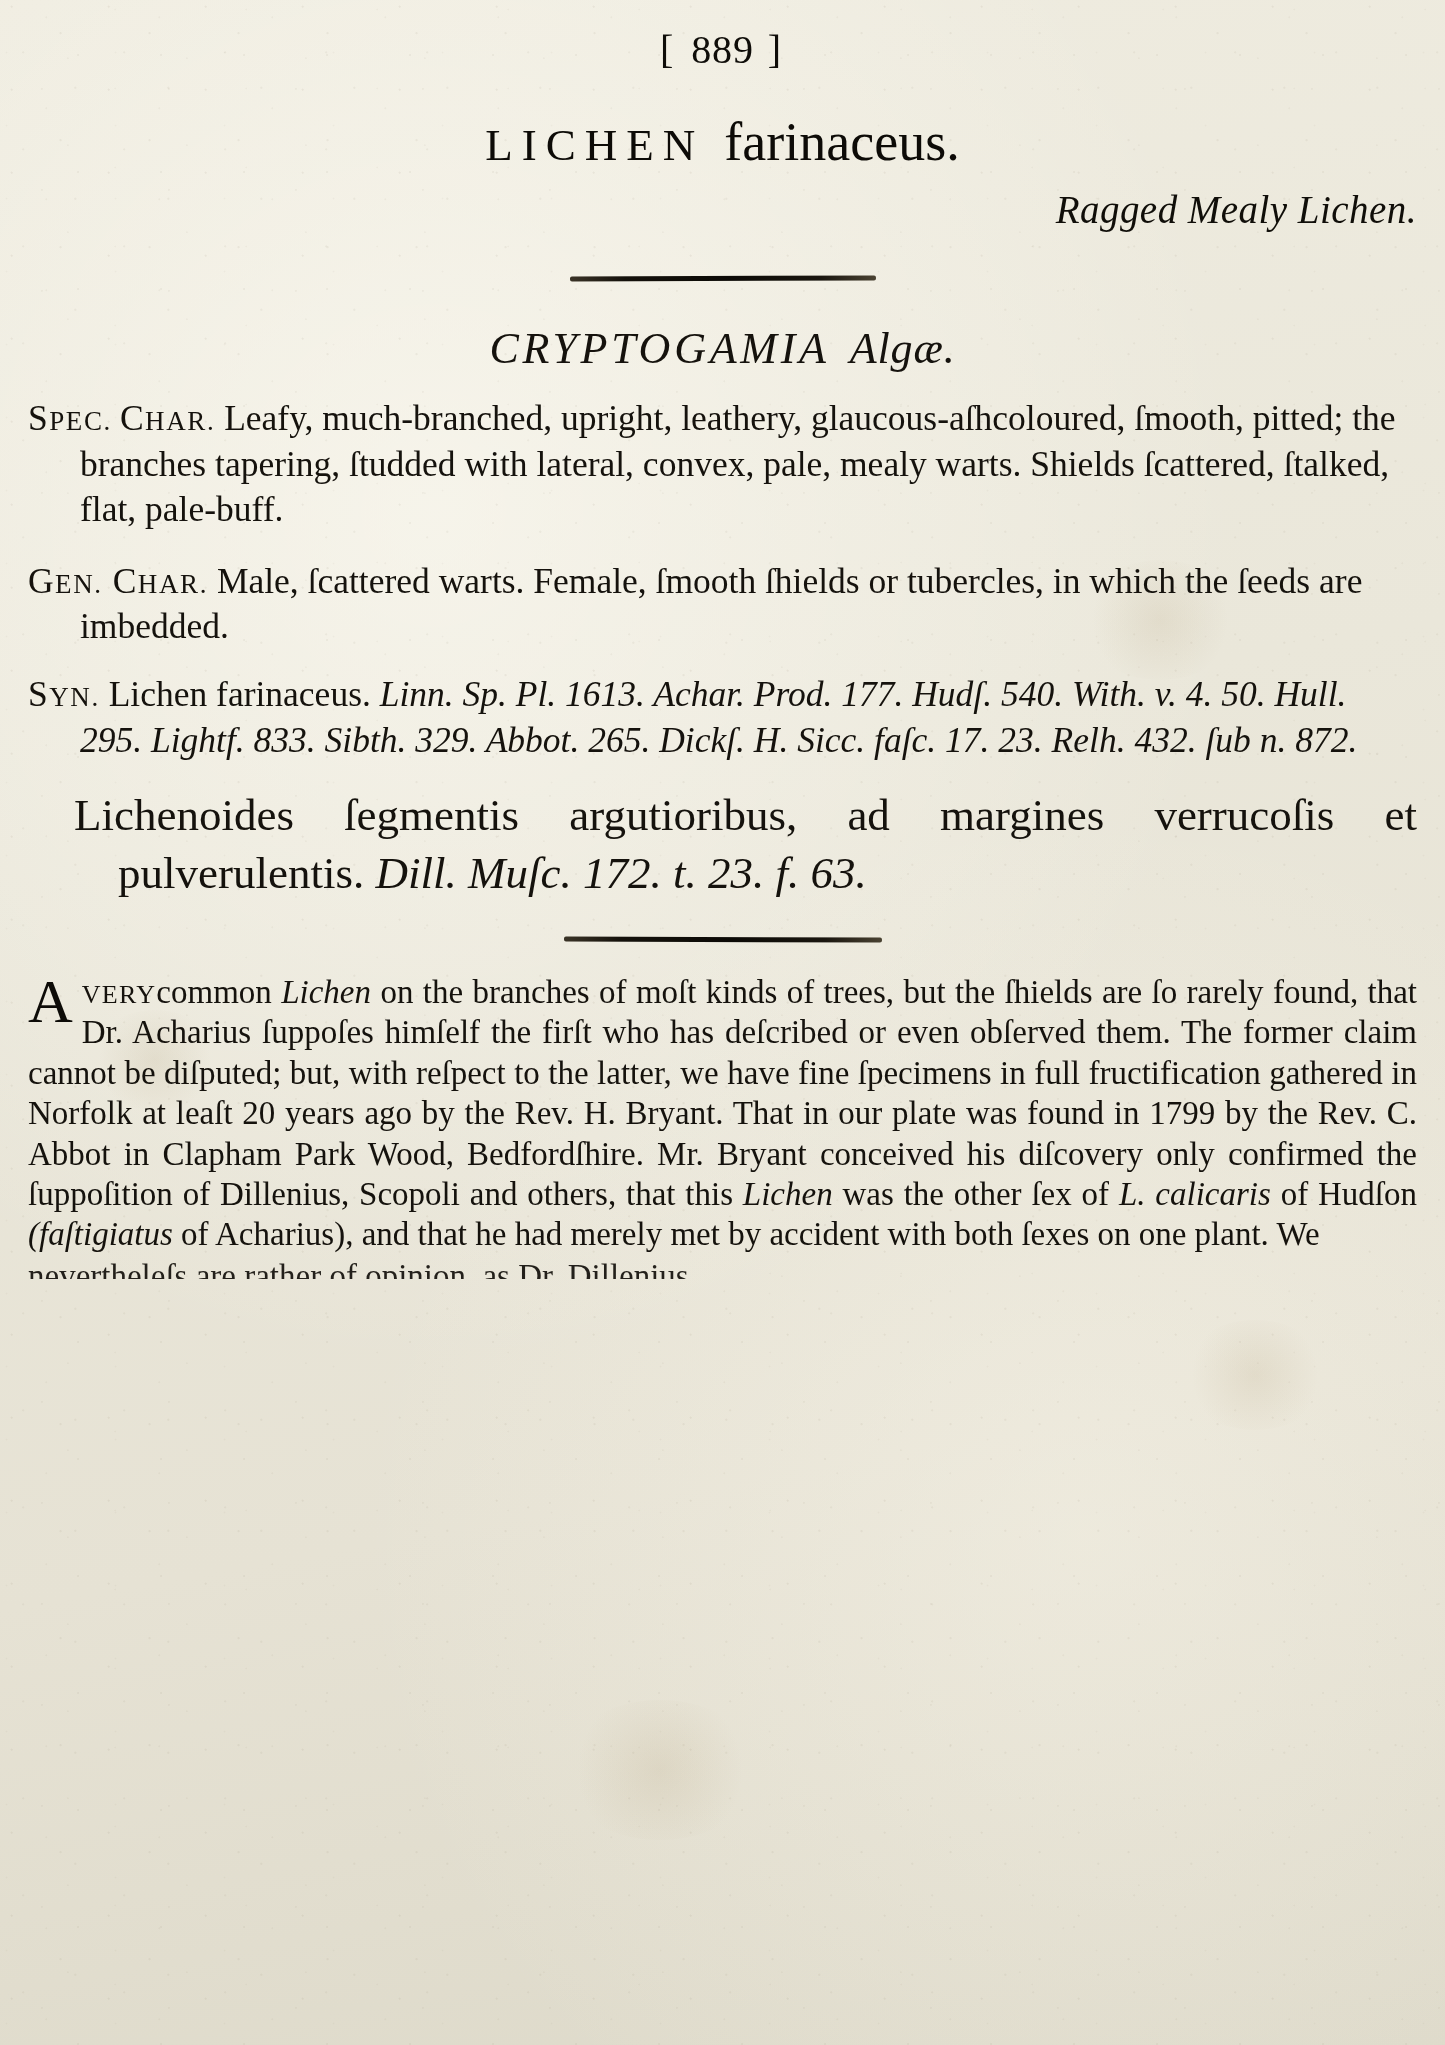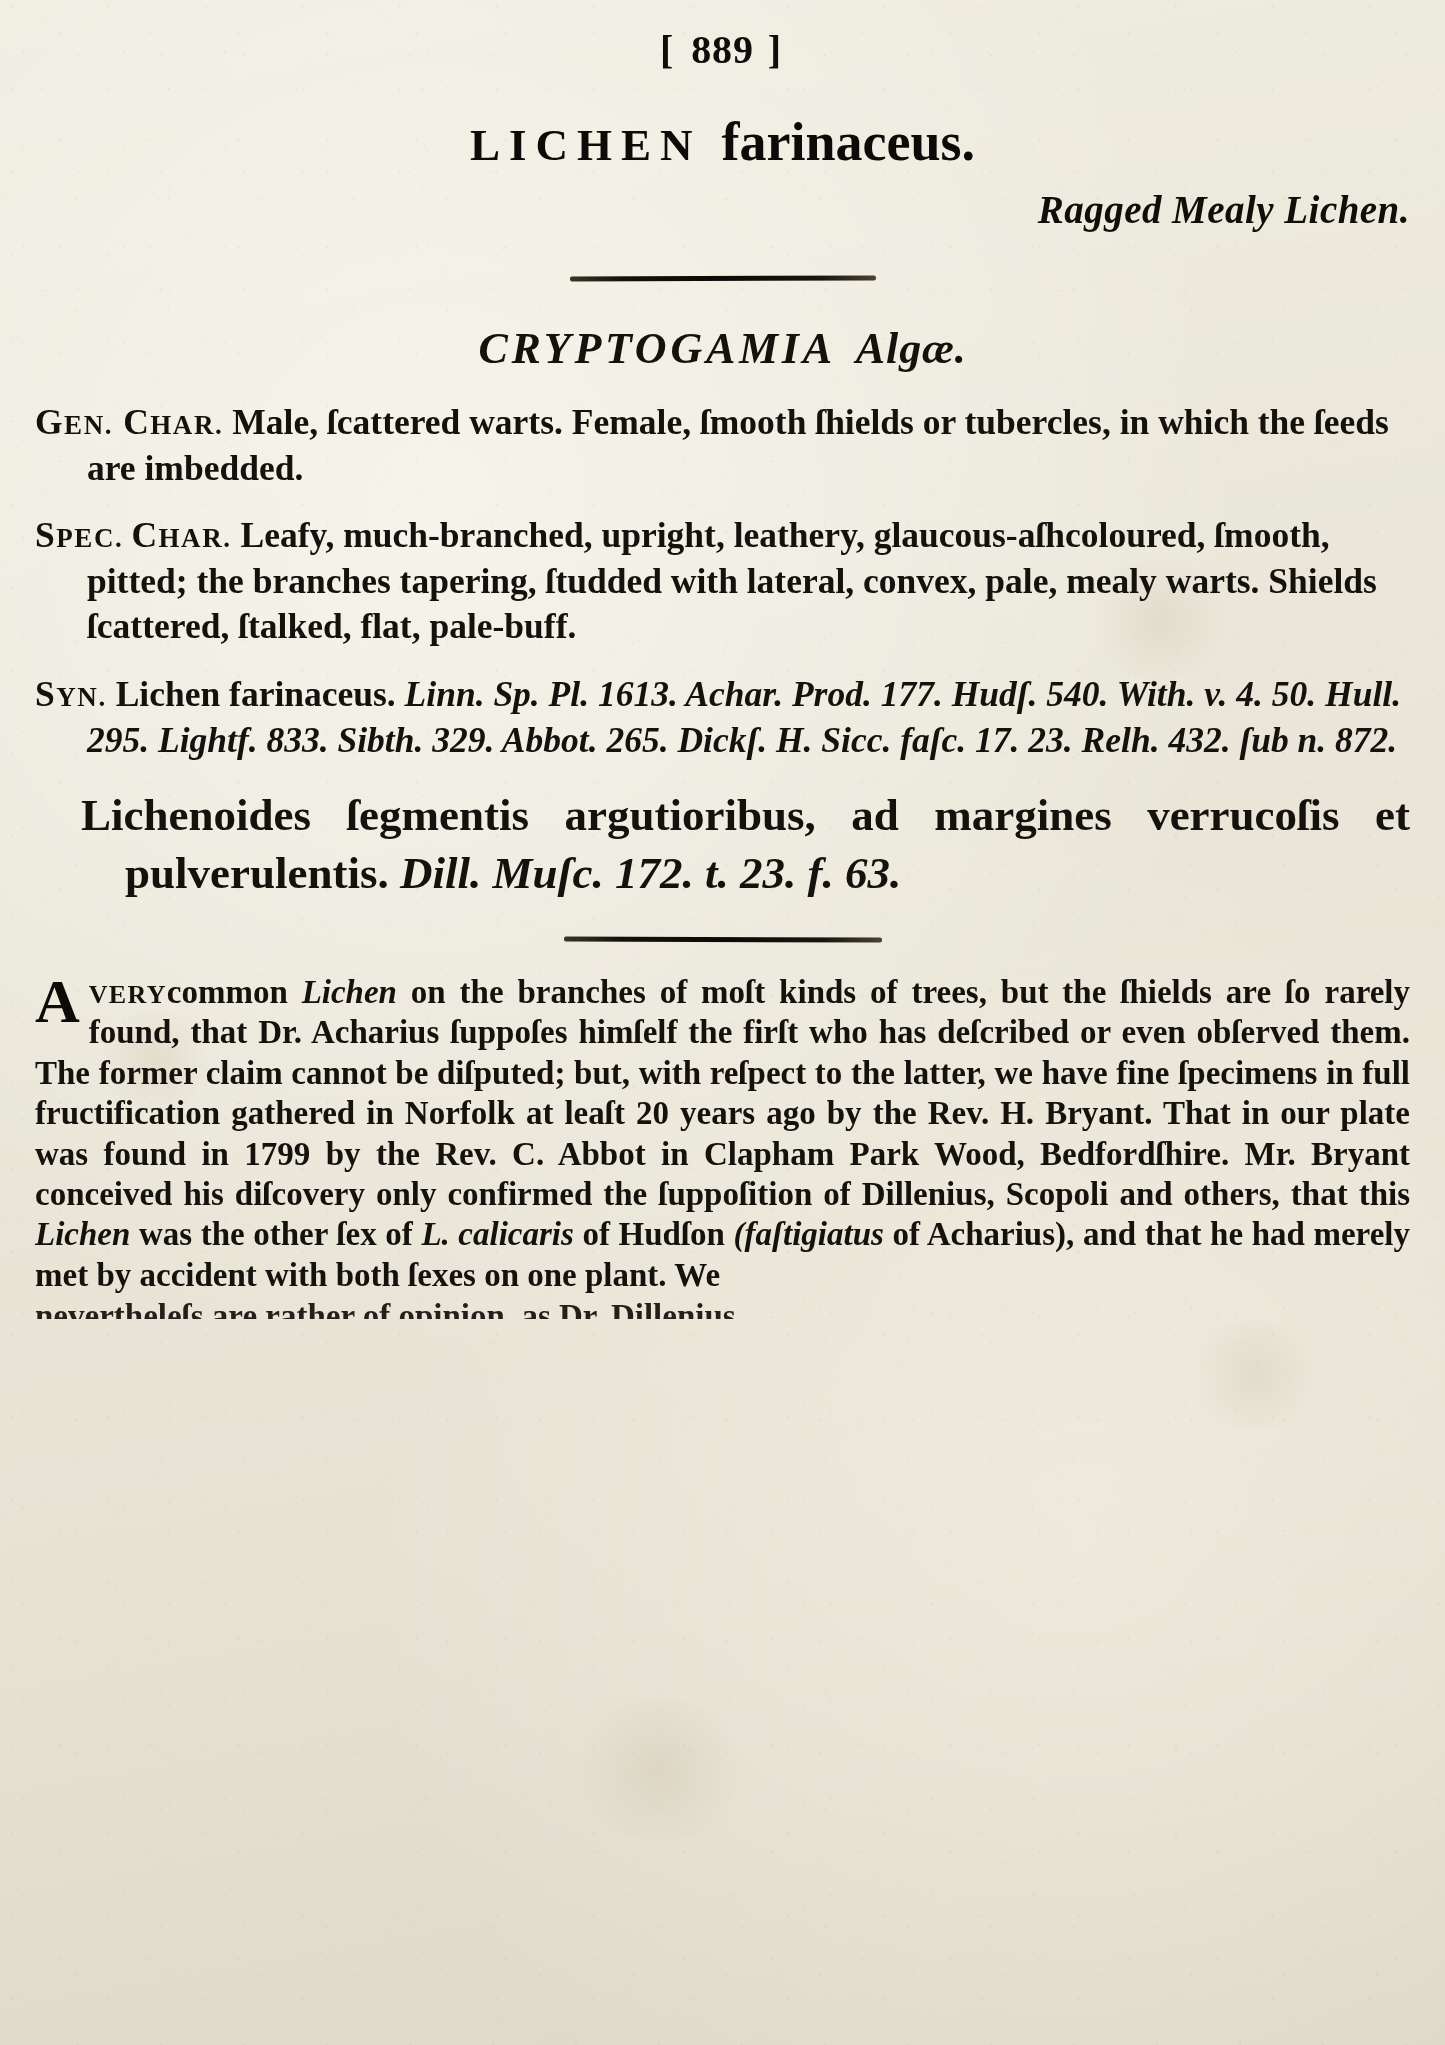--- a/index.html
+++ b/index.html
@@ -48,22 +48,21 @@
   .fox {
     position: absolute;
     pointer-events: none;
     border-radius: 50%;
     background: radial-gradient(circle, rgba(160,135,90,0.13), rgba(160,135,90,0) 68%);
   }
 
   .content {
     position: relative;
     z-index: 3;
-    padding: 0 35px;
-    font-weight: bold;
+    padding: 0 28px;
   }
 
   
   .folio {
     text-align: center;
     font-size: 40px;
     letter-spacing: 0.10em;
     margin: 26px 0 0 0;
     color: #0f0d09;
   }
@@ -206,28 +205,28 @@
     <div class="common-name">Ragged Mealy Lichen.</div>
 
     <div class="rule-wrap">
       <div class="rule"></div>
     </div>
 
     <div class="order-line">
       <span class="order-name">CRYPTOGAMIA</span><span class="order-sub">Algæ.</span>
     </div>
 
+    <div class="block tight">
+      <span class="smallcaps"><span class="big">S</span><span class="sm">PEC.</span><span class="big" style="margin-left:8px">C</span><span class="sm">HAR.</span></span>
+      <span>Leafy, much-branched, upright, leathery, glaucous-aſhcoloured, ſmooth, pitted; the branches tapering, ſtudded with lateral, convex, pale, mealy warts.  Shields ſcattered, ſtalked, flat, pale-buff.</span>
+    </div>
+
     <div class="block">
       <span class="smallcaps"><span class="big">G</span><span class="sm">EN.</span><span class="big" style="margin-left:10px">C</span><span class="sm">HAR.</span></span>
       <span>Male, ſcattered warts. Female, ſmooth ſhields or tubercles, in which the ſeeds are imbedded.</span>
-    </div>
-
-    <div class="block tight">
-      <span class="smallcaps"><span class="big">S</span><span class="sm">PEC.</span><span class="big" style="margin-left:8px">C</span><span class="sm">HAR.</span></span>
-      <span>Leafy, much-branched, upright, leathery, glaucous-aſhcoloured, ſmooth, pitted; the branches tapering, ſtudded with lateral, convex, pale, mealy warts.  Shields ſcattered, ſtalked, flat, pale-buff.</span>
     </div>
 
     <div class="block tight">
       <span class="smallcaps"><span class="big">S</span><span class="sm">YN.</span></span>
       <span>Lichen farinaceus.</span>
       <span class="it">Linn. Sp. Pl. 1613. Achar. Prod. 177. Hudſ. 540. With. v. 4. 50. Hull. 295. Lightf. 833.  Sibth. 329.  Abbot. 265.  Dickſ. H. Sicc. faſc. 17. 23.  Relh. 432. ſub n. 872.</span>
     </div>
 
     <div class="syn-latin">
       <span>Lichenoides ſegmentis argutioribus, ad margines verrucoſis et pulverulentis.</span>

